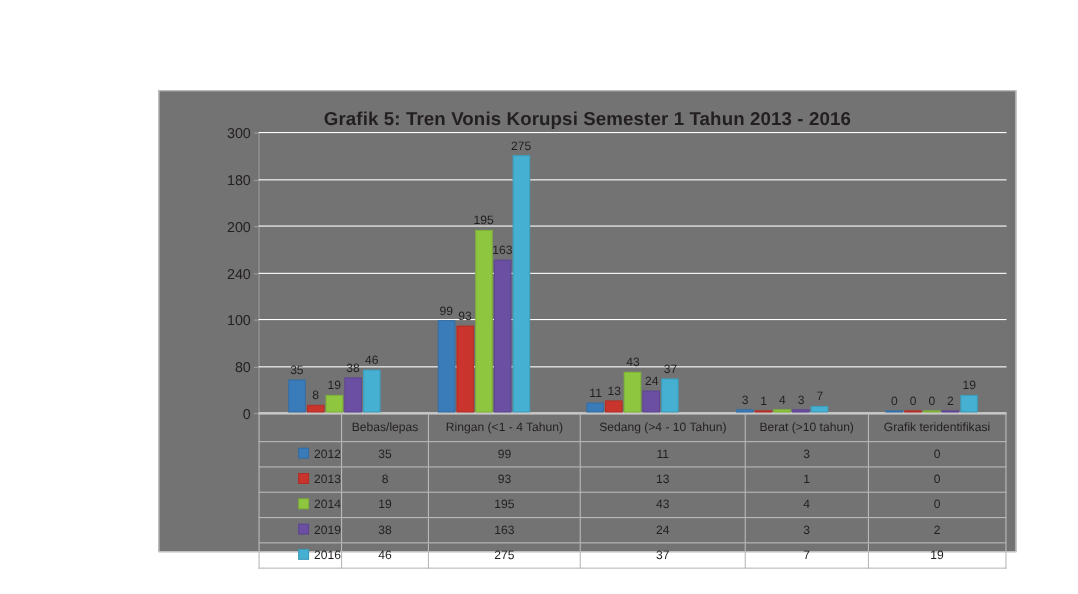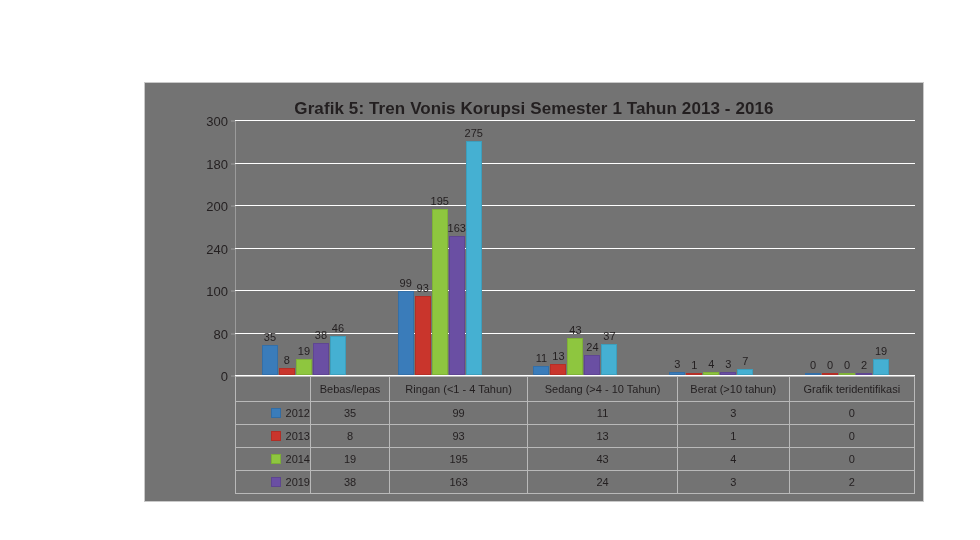--- a/index.html
+++ b/index.html
@@ -377,17 +377,25 @@
             <td>0</td>
           </tr>
           <tr>
             <td class="legend-cell"><span class="swatch" style="background: rgb(106, 79, 163);"></span><span class="legend-label">2019</span></td>
             <td>38</td>
             <td>163</td>
             <td>24</td>
             <td>3</td>
             <td>2</td>
           </tr>
+          <tr>
+            <td class="legend-cell"><span class="swatch" style="background: rgb(69, 176, 210);"></span><span class="legend-label">2016</span></td>
+            <td>46</td>
+            <td>275</td>
+            <td>37</td>
+            <td>7</td>
+            <td>19</td>
+          </tr>
         </tbody>
     </table>
 
   </div>
 </div>
 
 </body></html>

